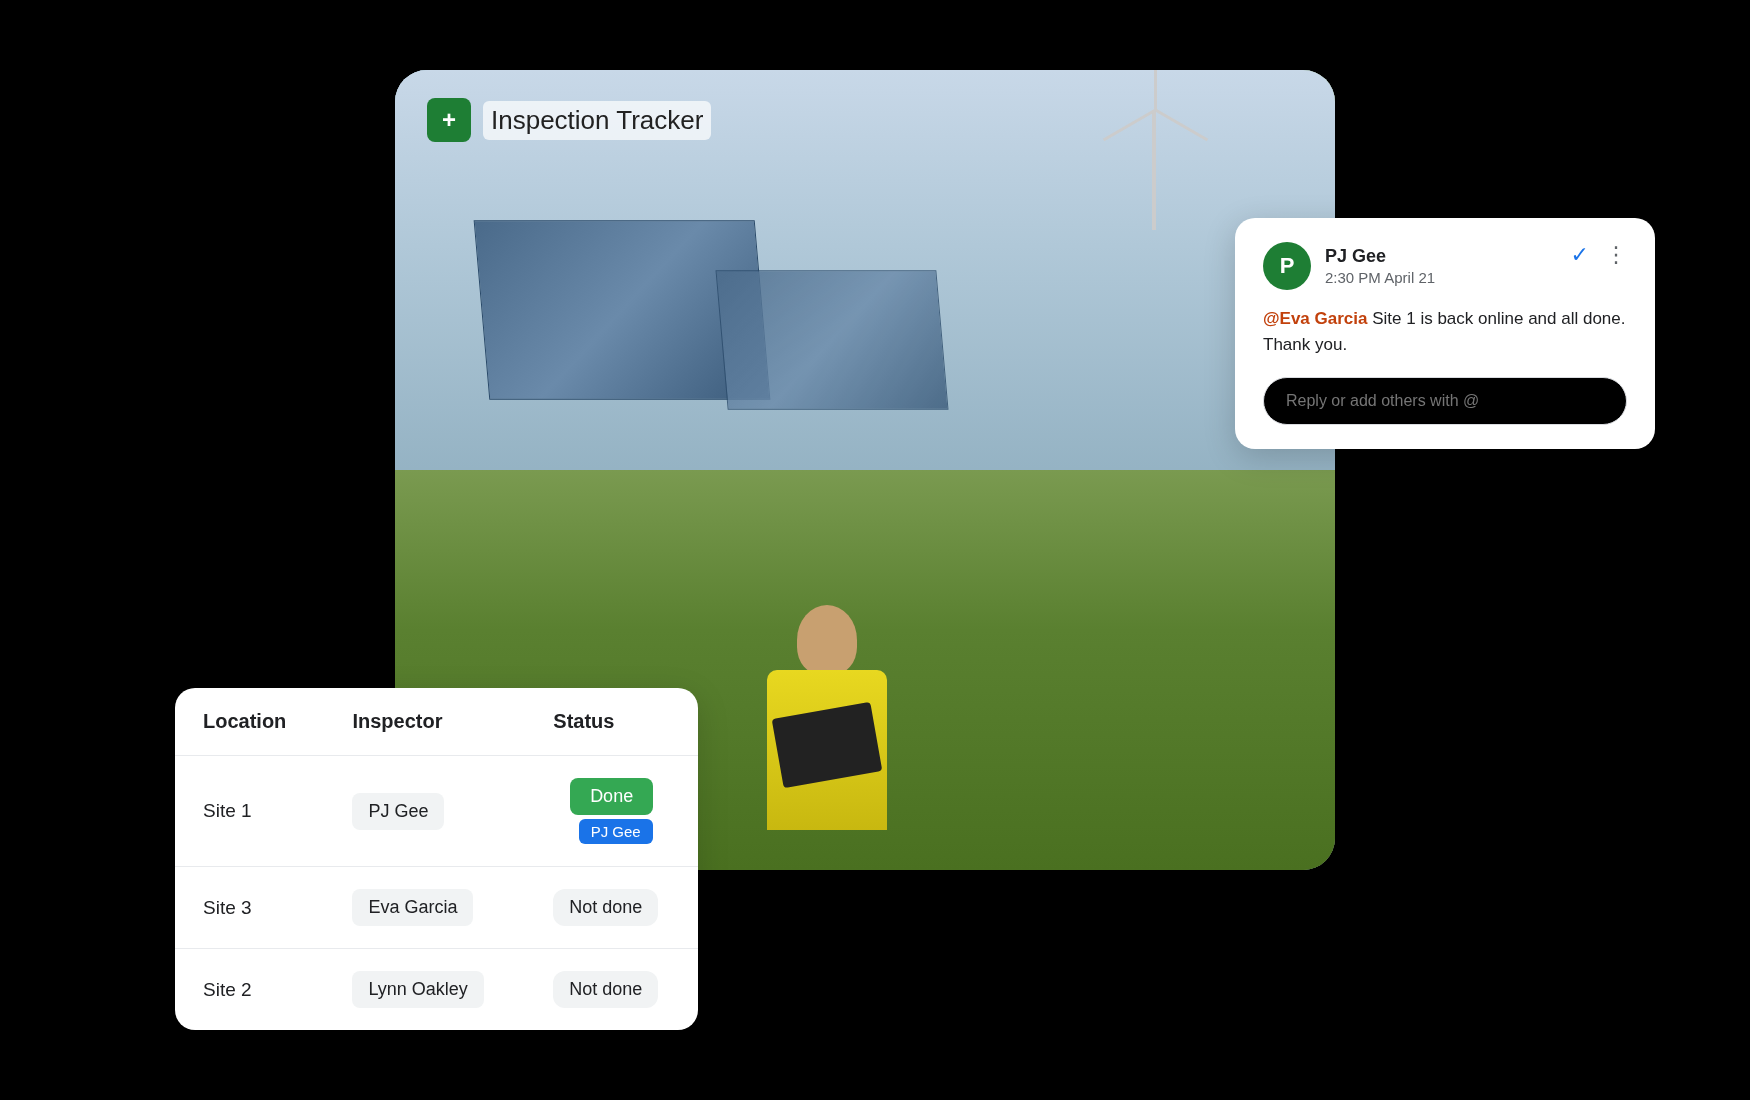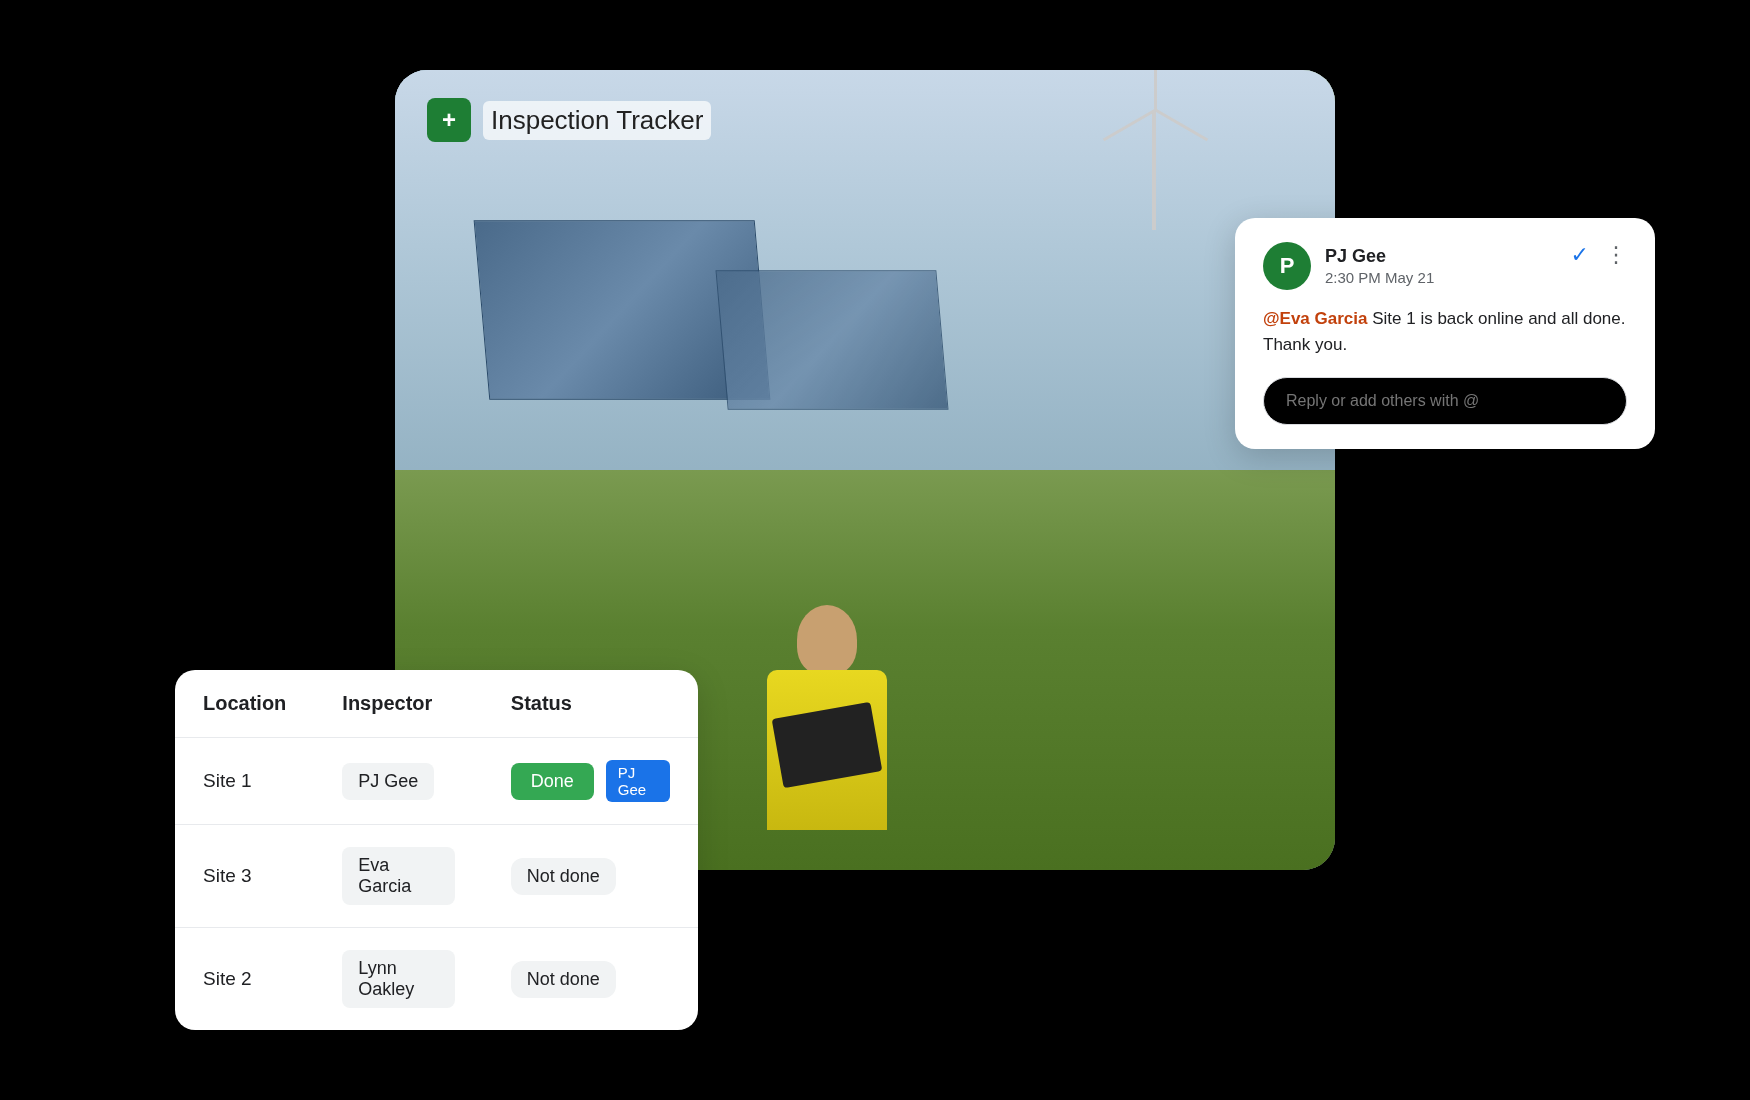--- a/index.html
+++ b/index.html
@@ -352,20 +352,21 @@
       font-size: 15px;
       display: inline-block;
       margin-left: 8px;
       vertical-align: middle;
     }
 
     .status-cell {
       display: flex;
       align-items: center;
       gap: 4px;
+      flex-direction: column;
     }
   </style>
 </head>
 <body>
 
 <div class="scene">
 
   <div class="main-card">
     <div class="photo-bg">
       <div class="photo-sky"></div>
@@ -405,21 +406,21 @@
       </div>
     </div>
   </div>
 
   <div class="comment-card">
     <div class="comment-header">
       <div class="comment-user-area">
         <div class="avatar">P</div>
         <div class="comment-user-info">
           <span class="comment-username">PJ Gee</span>
-          <span class="comment-time">2:30 PM May 21</span>
+          <span class="comment-time">2:30 PM April 21</span>
         </div>
       </div>
       <div class="comment-actions">
         <span class="check-icon">✓</span>
         <span class="more-icon">⋮</span>
       </div>
     </div>
 
     <div class="comment-body">
       <span class="comment-mention">@Eva Garcia</span><span> Site 1 is back online and all done. Thank you.</span>

